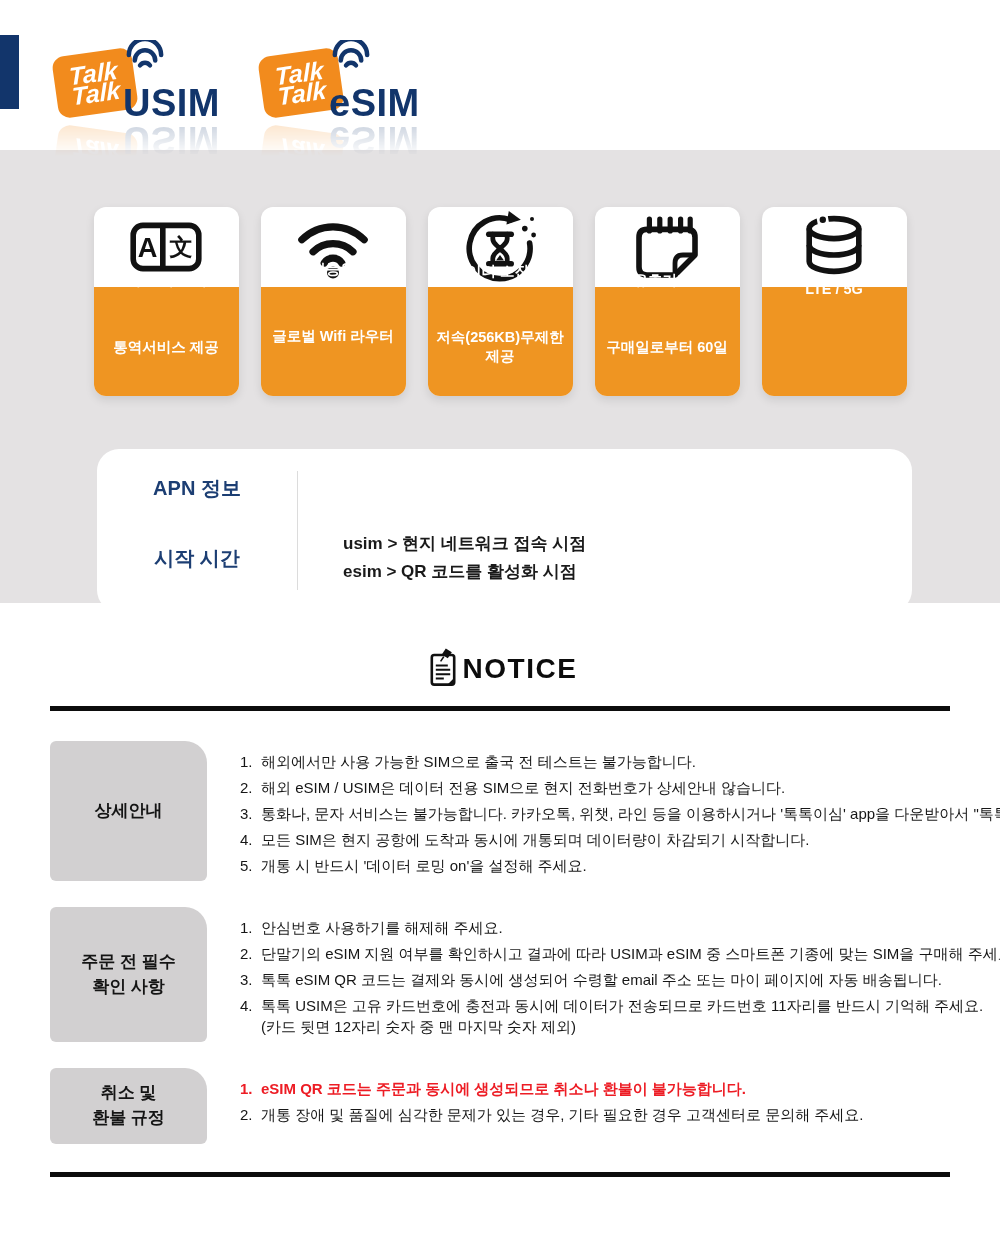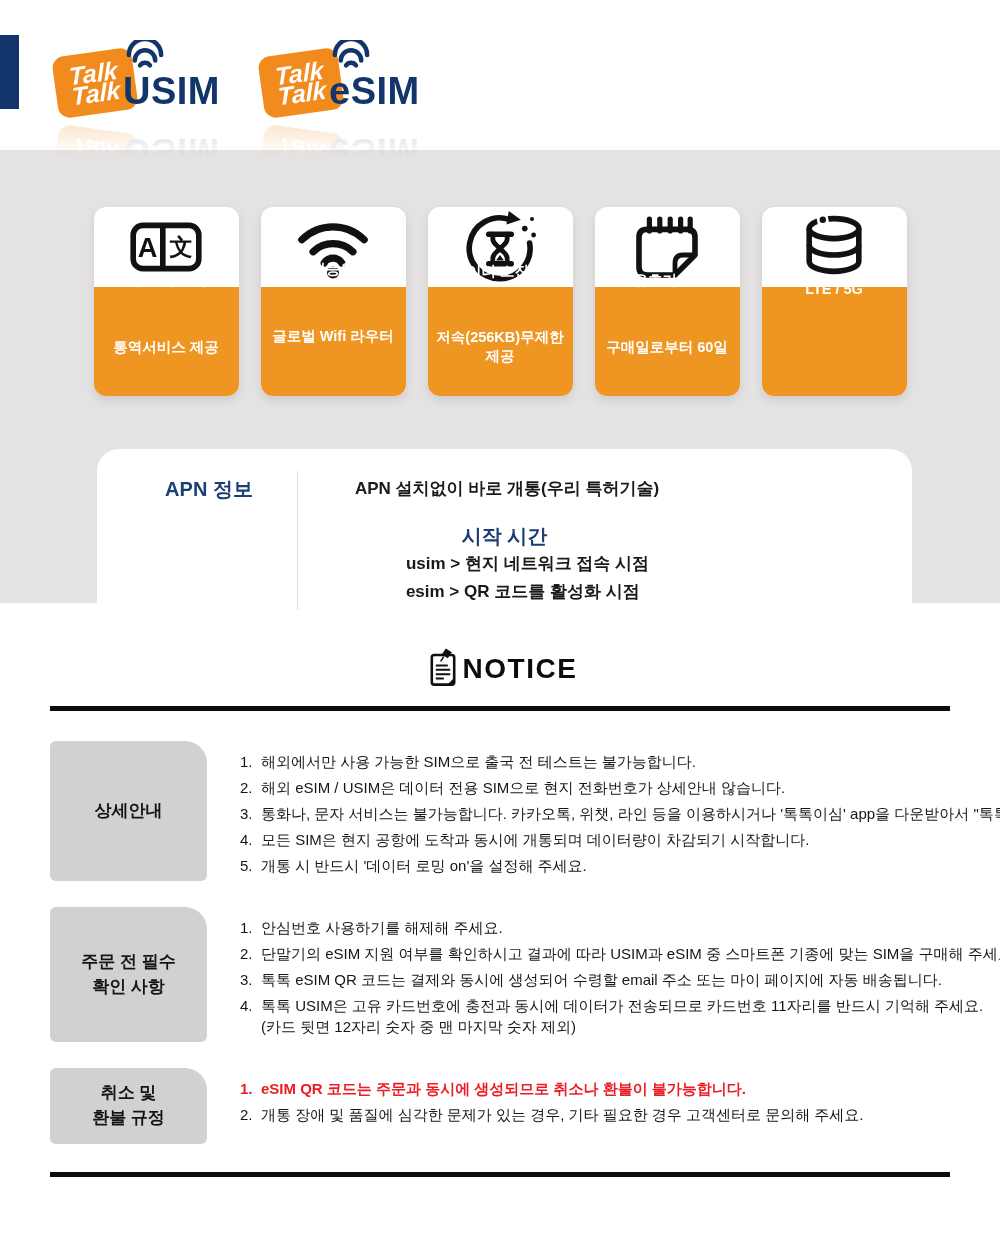--- a/index.html
+++ b/index.html
@@ -18,21 +18,21 @@
   }
   .logo{position:relative;width:168px;height:74px;}
   .sim{
     position:absolute;left:0;top:6px;width:80px;height:62px;background:var(--orange-logo,#f28b1d);
     border-radius:12px;transform:rotate(-8deg);
     display:flex;flex-direction:column;align-items:center;justify-content:center;
   }
   .sim .t{color:#fff;font-weight:800;font-style:italic;font-size:25px;line-height:0.8;transform:skewX(-6deg);}
   .wifi-mini{position:absolute;left:70px;top:-6px;width:40px;height:28px;}
   .product{
-    position:absolute;left:68px;bottom:12px;font-size:38px;font-weight:800;
+    position:absolute;left:68px;bottom:0;font-size:38px;font-weight:800;
     color:var(--navy,#12356b);letter-spacing:0.5px;line-height:0.9;
   }
 
   
   .gray-section{height:453px;background:var(--section-bg,#e4e2e3);padding-top:57px;box-sizing:border-box;}
   .cards{display:flex;justify-content:center;gap:22px;}
   .card{
     width:145px;height:189px;background:#fff;border-radius:12px;overflow:hidden;
     box-shadow:0 4px 10px rgba(0,0,0,0.10);display:flex;flex-direction:column;
   }
@@ -41,25 +41,25 @@
   .card-label{
     background:var(--orange,#ef9522);color:#fff;font-weight:700;font-size:14.5px;line-height:1.28;
     text-align:center;padding:7px 2px;min-height:54px;box-sizing:border-box;
     display:flex;flex-direction:column;justify-content:center;gap:48px;
   }
   .card-label .l{display:block;}
   .card-label .sub{display:block;font-size:17px;margin-top:8px;}
 
   .apn-card{
     width:815px;margin:53px 0 0 97px;background:#fff;border-radius:22px;
-    padding:26px 12px;box-sizing:border-box;position:relative;
+    padding:26px 0;box-sizing:border-box;position:relative;
   }
   .apn-divider{position:absolute;left:200px;top:22px;bottom:22px;width:1px;background:#dcdcdc;}
   .apn-row{display:flex;align-items:center;}
-  .apn-row + .apn-row{margin-top:20px;flex-direction:column;}
+  .apn-row + .apn-row{margin-top:28px;}
   .apn-label{width:200px;flex-shrink:0;text-align:center;font-size:20px;font-weight:700;color:var(--navy-text,#1c3e73);}
   .apn-content{margin-left:46px;font-size:17px;font-weight:600;color:#1a1a1a;line-height:28px;}
   .apn-content .l1,.apn-content .l2{display:block;white-space:nowrap;}
 
   
   .white-section{padding-top:44px;}
   .notice-header{display:flex;align-items:center;justify-content:center;gap:0;height:44px;}
   .notice-header svg{width:40px;height:44px;}
   .notice-title{font-size:28px;font-weight:800;letter-spacing:1.5px;color:#0c0c0c;}
   .divider{width:900px;height:5px;background:#0c0c0c;margin:15px auto 0;}
@@ -216,24 +216,20 @@
           <span class="sub"></span>
         </div>
       </div>
 
     </div>
 
     <div class="apn-card">
       <div class="apn-divider"></div>
       <div class="apn-row">
         <div class="apn-label">APN 정보</div>
-        <div class="apn-content">
-          <span class="l1">APN 설치없이 바로 개통(우리 특허기술)</span>
-          <span class="l2"></span>
-        </div>
       </div>
       <div class="apn-row">
         <div class="apn-label">시작 시간</div>
         <div class="apn-content">
           <span class="l1">usim &gt; 현지 네트워크 접속 시점</span>
           <span class="l2">esim &gt; QR 코드를 활성화 시점</span>
         </div>
       </div>
     </div>
   </div>

